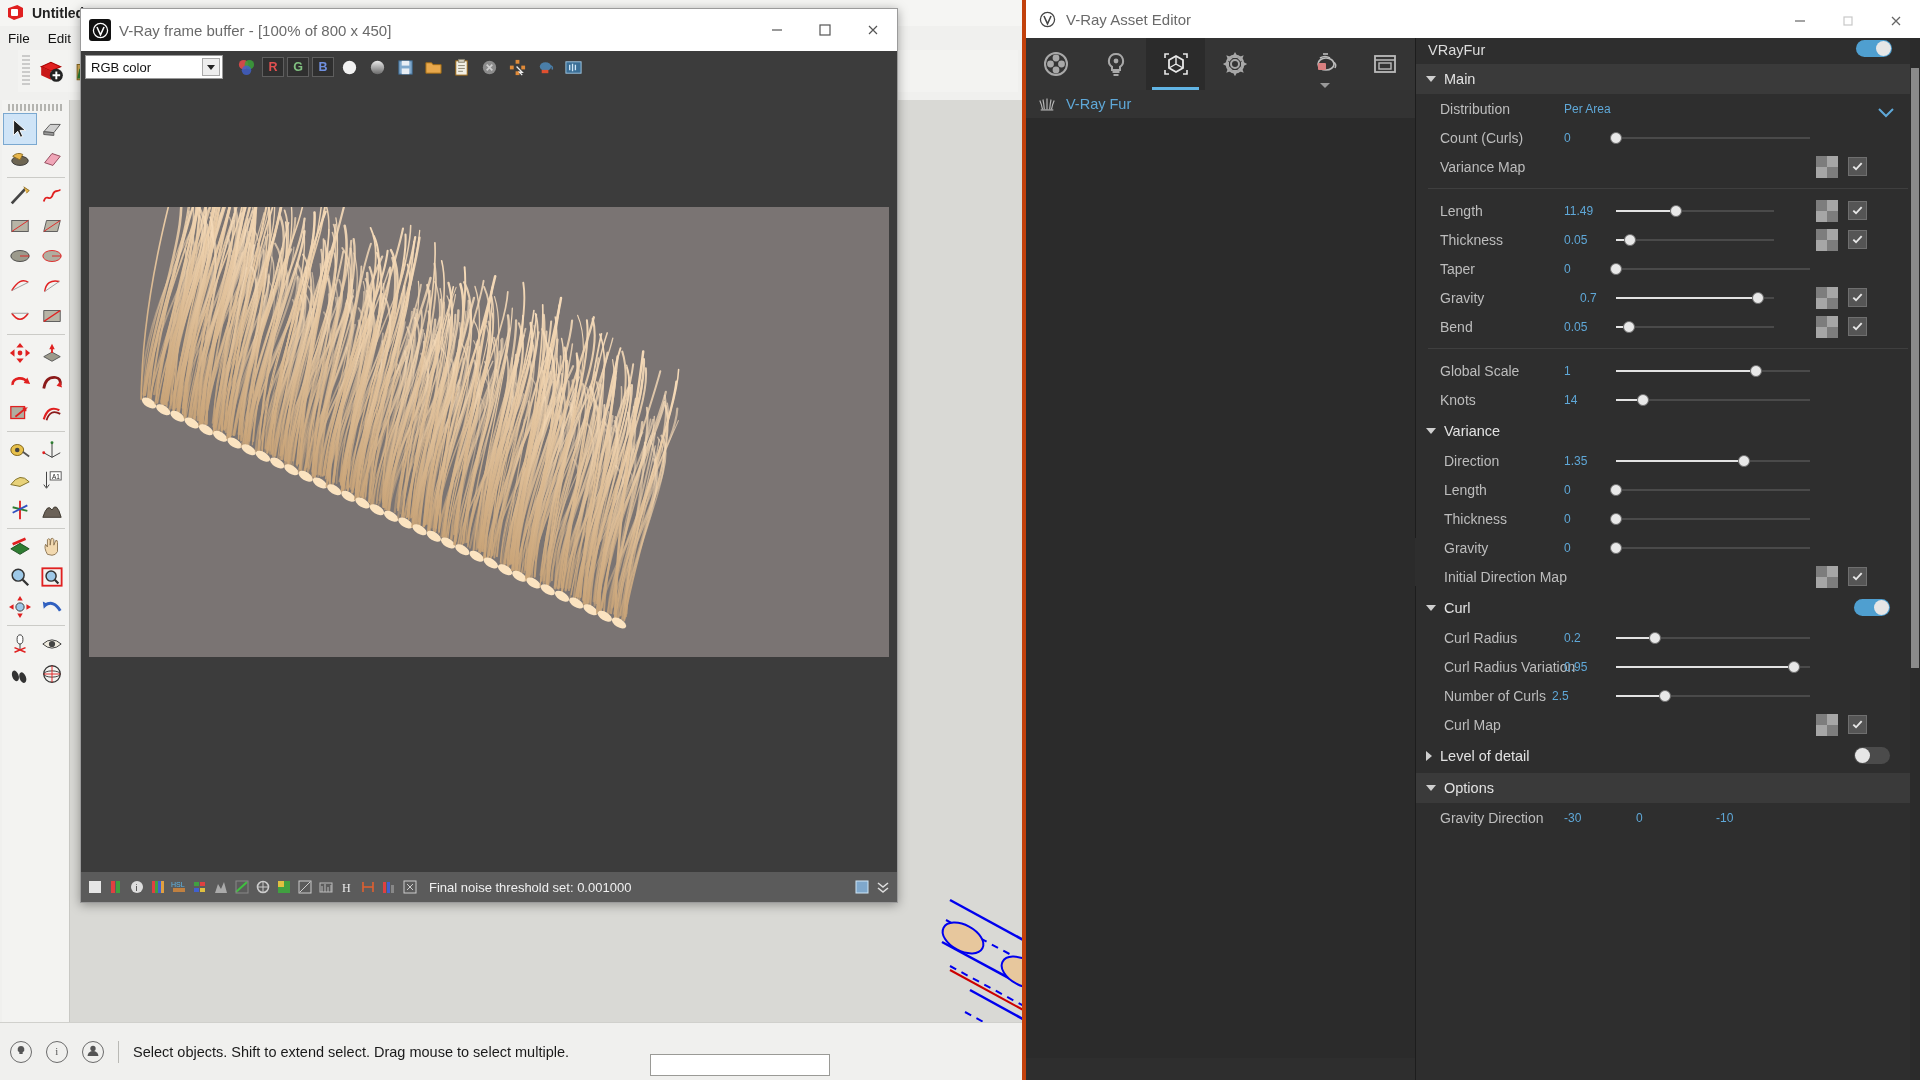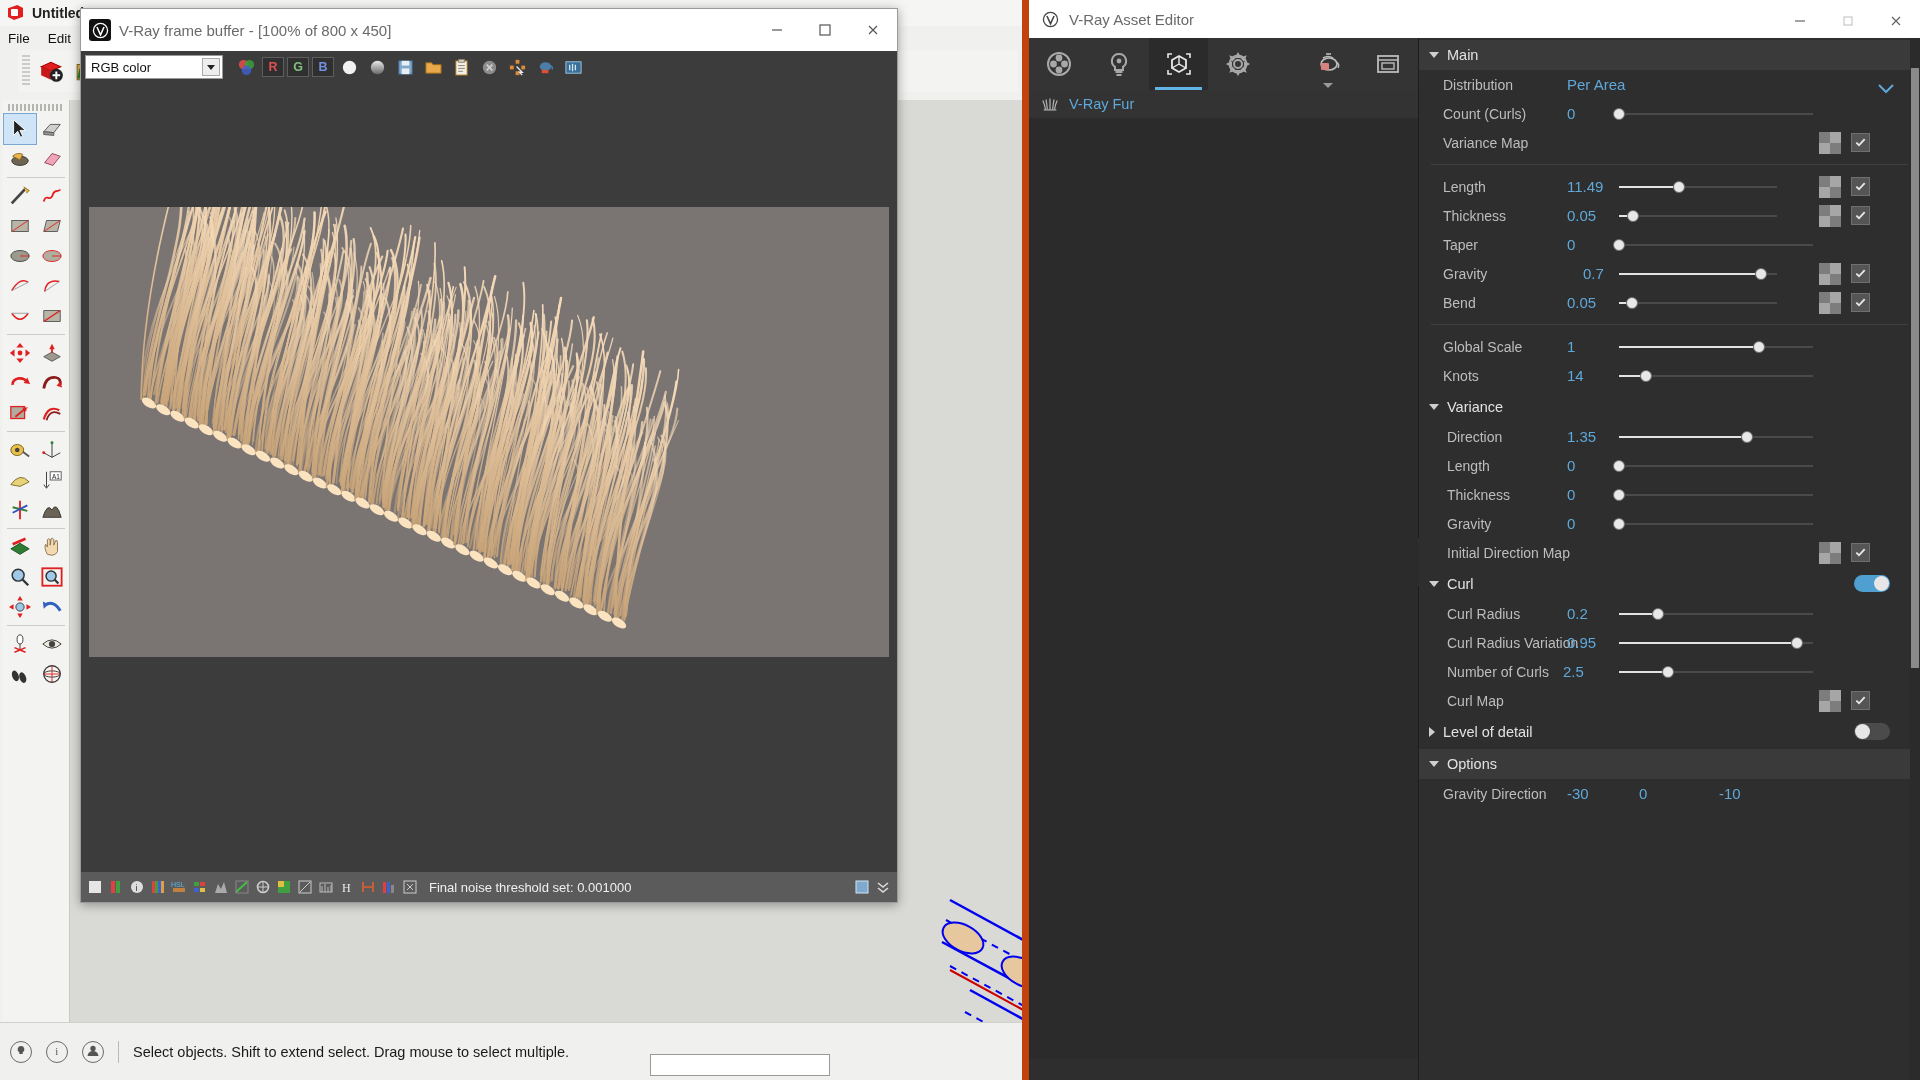--- a/index.html
+++ b/index.html
@@ -131,21 +131,21 @@
   .vfb-status {
     position:absolute; left:0; right:0; bottom:0; height: 30px; background:#5b5b5b;
     display:flex; align-items:center; padding: 0 6px; gap: 5px;
   }
   .st-ico { width: 16px; height: 16px; }
   .vfb-status-text { font-size: 13px; color: #f0f0f0; margin-left: 6px; white-space: nowrap;}
 
   
   .vae {
     position: absolute; left: 1022px; top: 0; width: 898px; height: 1080px;
-    background: #2b2b2b; border-left: 7px solid #c2410c;
+    background: #2b2b2b; border-left: 4px solid #c2410c;
   }
   .vae-title {
     height: 38px; background:#fff; display:flex; align-items:center; padding-left: 10px; position: relative;
   }
   .vae-title-text { font-size: 15px; color: #6a6a6a; }
   .vae-wctl { position:absolute; right:0; top:0; height:38px; display:flex; }
 
   .vae-body { position:absolute; top:38px; left:0; right:0; bottom:0; display:flex; }
   .vae-left { width: 390px; background:#2e2e2e; position:relative; border-right:1px solid #1d1d1d;}
   .vae-tabs { height: 52px; background:#343434; display:flex; align-items:stretch; }
@@ -174,21 +174,21 @@
     height: 30px; background:#3a3a3a; display:flex; align-items:center; padding-left: 10px; gap:8px;
     position:relative; margin-top:2px;
   }
   .section-hdr.plain { background:transparent; }
   .section-hdr .lbl { font-size: 14.5px; color:#e2e2e2; }
   .caret-d { width:0;height:0;border-left:5px solid transparent;border-right:5px solid transparent;border-top:6px solid #cfcfcf;}
   .caret-r { width:0;height:0;border-top:5px solid transparent;border-bottom:5px solid transparent;border-left:6px solid #cfcfcf;}
 
   .prow { height: 29px; display:flex; align-items:center; position:relative; }
   .prow .plabel { font-size: 14px; color:#bdbdbd; position:absolute; }
-  .prow .pval { font-size: 15px; color:#5fa8d8; position:absolute; }
+  .prow .pval { font-size: 12px; color:#5fa8d8; position:absolute; }
   .indent1 { left: 24px; }
   .indent2 { left: 28px; }
 
   .hr { height:1px; background:#3f3f3f; margin: 7px 12px; }
 
   
   .sld { position:absolute; height: 14px; display:flex; align-items:center; }
   .sld .trk { position:absolute; left:0; right:0; height:2px; background:#4a4a4a; }
   .sld .fill { position:absolute; left:0; height:2px; background:#e3e3e3; }
   .sld .knb {
@@ -1518,20 +1518,26 @@
               </g>
               <path d="M3 16.6 h14" stroke="#b8b8b8" stroke-width="1.3"></path>
             </svg>
             <span class="asset-label">V-Ray Fur</span>
           </div>
         </div>
         <div class="collapse-handle" style="left:389px;top:500px"></div>
       </div>
 
       <div class="vae-right">
+        <div class="panel-title">
+          <span>VRayFur</span>
+          <span class="toggle on">
+              <span class="kn"></span>
+            </span>
+        </div>
         <div id="prop-container">
             <div class="section-hdr">
               <span class="caret-d"></span>
                    <span class="lbl">Main</span>
             </div>
             <div class="prow">
               <span class="plabel indent1">Distribution</span>
               <span class="pval" style="left:148px">Per Area</span>
               <span style="position:absolute;right:26px;top:10px">
                    <svg width="16" height="10" viewBox="0 0 16 10">
@@ -1726,21 +1732,21 @@
               <span class="plabel indent2">Curl Radius Variation</span>
               <span class="pval" style="left:148px">0.95</span>
               <span class="sld" style="left:200px;width:194px">
                    <span class="trk"></span>
                    <span class="fill" style="width:178.48000000000002px"></span>
                    <span class="knb" style="left:178.48000000000002px"></span>
                  </span>
             </div>
             <div class="prow">
               <span class="plabel indent2">Number of Curls</span>
-              <span class="pval" style="left:144px">2.5</span>
+              <span class="pval" style="left:136px">2.5</span>
               <span class="sld" style="left:200px;width:194px">
                    <span class="trk"></span>
                    <span class="fill" style="width:48.5px"></span>
                    <span class="knb" style="left:48.5px"></span>
                  </span>
             </div>
             <div class="prow">
               <span class="plabel indent2">Curl Map</span>
               <span class="mapbtn" style="left:400px;top:4px">
                 <i></i>

